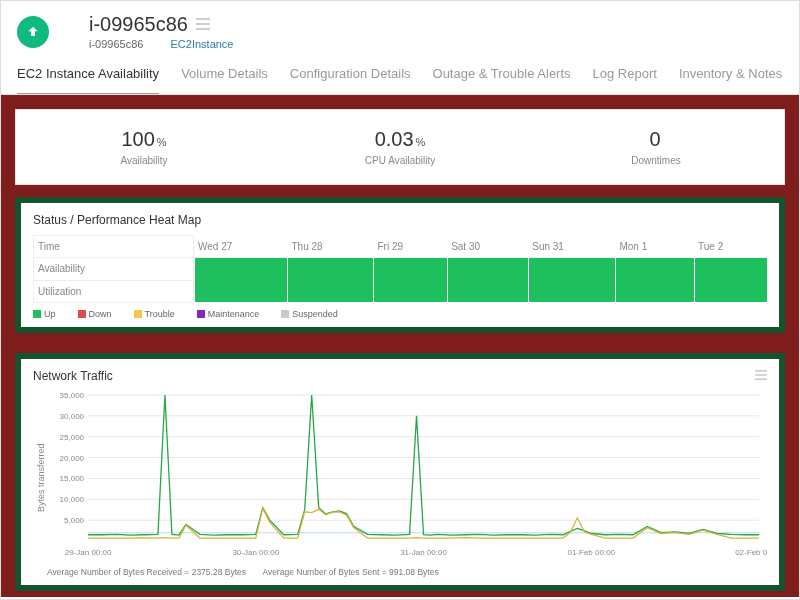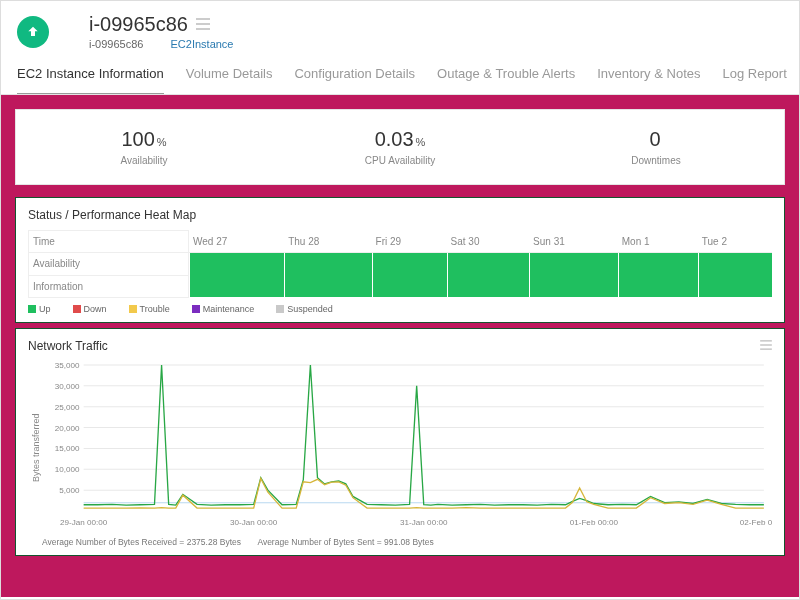--- a/index.html
+++ b/index.html
@@ -12,29 +12,29 @@
   .title-row { display: flex; align-items: center; gap: 8px; }
   .page-title { font-size: 20px; font-weight: 400; color: #333; }
   .menu-icon { color: #bbb; }
   .breadcrumb { font-size: 11px; color: #666; margin-top: 2px; }
   .breadcrumb a { color: #2a7ab0; text-decoration: none; margin-left: 24px; }
 
   .tabs { display: flex; border-bottom: 1px solid #e3e3e3; padding: 0 16px; gap: 22px; overflow: hidden; white-space: nowrap; }
   .tab { font-size: 13px; color: #999; padding: 10px 0 12px; cursor: pointer; }
   .tab.active { color: #333; border-bottom: 2px solid #999; font-weight: 500; margin-bottom: -1px; }
 
-  .content { background: #be185d; padding: 14px; height: calc(600px - 98px); overflow: hidden; }
+  .content { background: #7f1d1d; padding: 14px; height: calc(600px - 98px); overflow: hidden; }
 
   .stats-card { background: #fff; display: flex; padding: 18px 0; border: 1px solid #e5e5e5; margin-bottom: 12px; }
   .stat { flex: 1; text-align: center; }
   .stat-val { font-size: 20px; color: #333; }
   .stat-unit { font-size: 11px; color: #555; margin-left: 2px; }
   .stat-label { font-size: 10px; color: #888; margin-top: 4px; }
 
-  .panel { background: #fff; border: 1px solid #14532d; margin-bottom: 5px; padding: 10px 12px 8px; }
+  .panel { background: #fff; border: 6px solid #14532d; margin-bottom: 20px; padding: 10px 12px 8px; }
   .panel-title { font-size: 12px; color: #333; margin-bottom: 8px; display:flex; justify-content: space-between; align-items:center; }
 
   .heat-table { width: 100%; font-size: 10px; color: #888; border-collapse: collapse; }
   .heat-table th { font-weight: 400; text-align: left; padding: 5px 4px; border-bottom: 1px solid #eee; }
   .heat-table td { padding: 0; }
   .heat-table .rowlabel { width: 160px; padding: 5px 4px; border: 1px solid #eee; }
   .heat-cell { height: 22px; background: #1fbf5f; border-left: 1px solid #fff; }
   .legend { display: flex; gap: 22px; font-size: 9px; color: #666; margin-top: 6px; align-items: center; }
   .swatch { width: 8px; height: 8px; display: inline-block; margin-right: 3px; vertical-align: middle; }
 
@@ -68,26 +68,26 @@
       </span>
     </div>
     <div class="breadcrumb">
       <span>i-09965c86</span>
       <a href="#">EC2Instance</a>
     </div>
   </div>
 </div>
 
 <div class="tabs" id="tabs">
-    <div class="tab active">EC2 Instance Information</div>
+    <div class="tab active">EC2 Instance Availability</div>
     <div class="tab">Volume Details</div>
     <div class="tab">Configuration Details</div>
     <div class="tab">Outage &amp; Trouble Alerts</div>
+    <div class="tab">Log Report</div>
     <div class="tab">Inventory &amp; Notes</div>
-    <div class="tab">Log Report</div>
   </div>
 
 <div class="content">
   <div class="stats-card">
     <div class="stat">
       <div><span class="stat-val">100</span><span class="stat-unit">%</span></div>
       <div class="stat-label">Availability</div>
     </div>
     <div class="stat">
       <div><span class="stat-val">0.03</span><span class="stat-unit">%</span></div>
@@ -131,21 +131,21 @@
               <div class="heat-cell"></div>
             </td>
             <td>
               <div class="heat-cell"></div>
             </td>
             <td>
               <div class="heat-cell"></div>
             </td>
           </tr>
           <tr>
-            <td class="rowlabel">Information</td>
+            <td class="rowlabel">Utilization</td>
             <td>
               <div class="heat-cell"></div>
             </td>
             <td>
               <div class="heat-cell"></div>
             </td>
             <td>
               <div class="heat-cell"></div>
             </td>
             <td>

